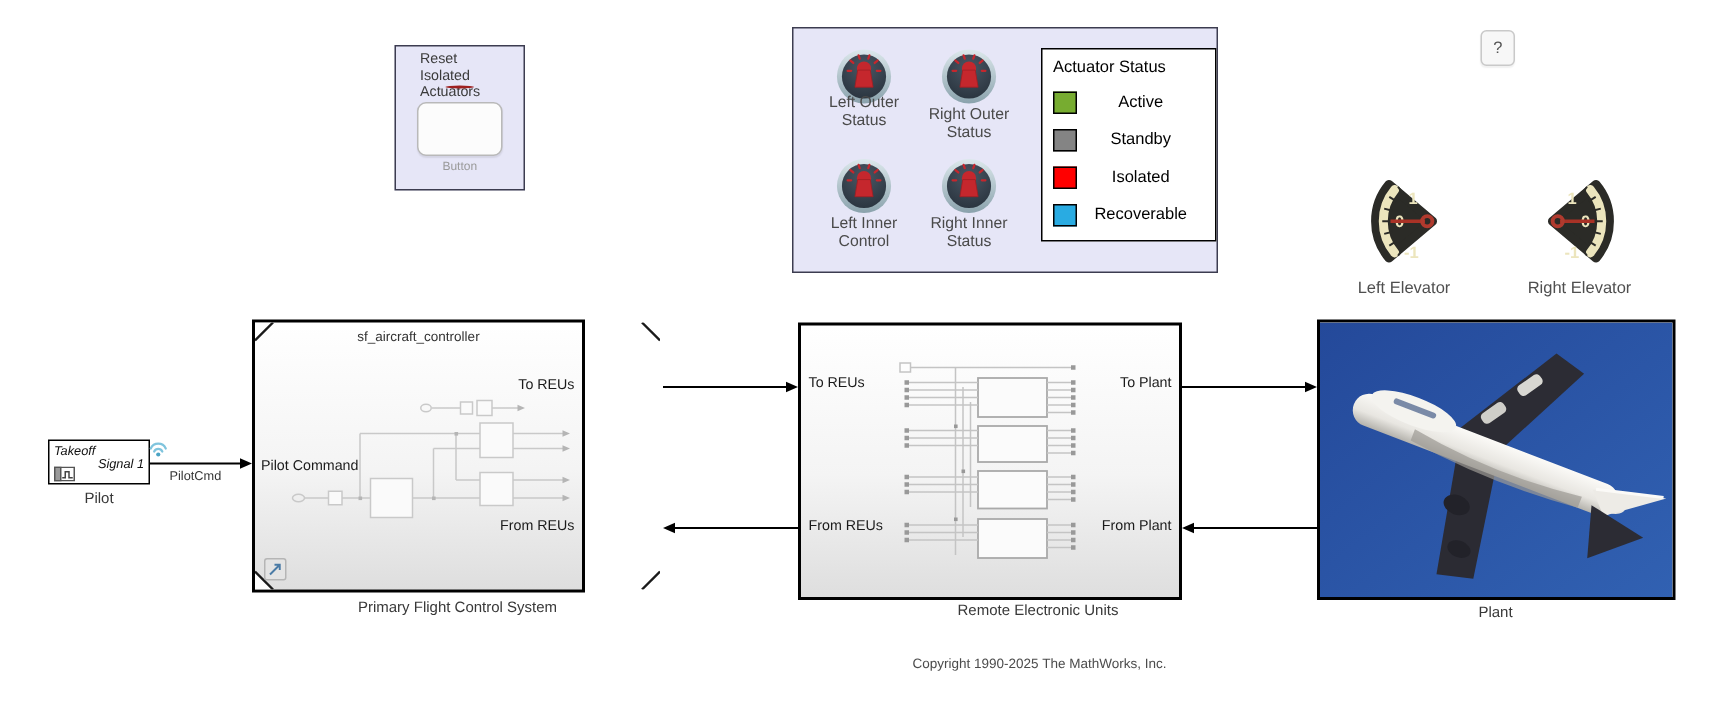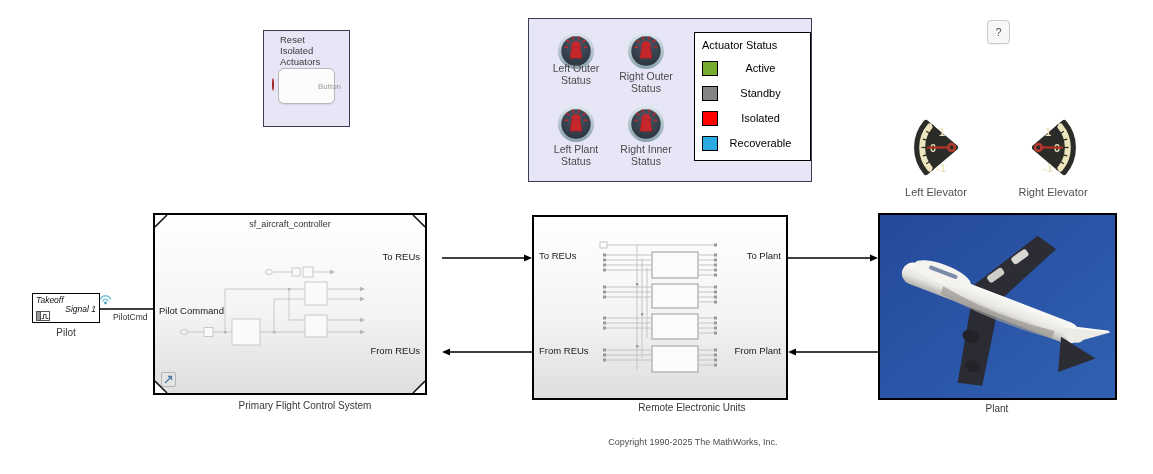--- a/index.html
+++ b/index.html
@@ -4,21 +4,21 @@
 <style>
   html,body{margin:0;padding:0;background:#fff;}
   body{font-family:"Liberation Sans",sans-serif;}
   #canvas{position:relative;width:1153px;height:474px;background:#fff;overflow:hidden;}
   .abs{position:absolute;}
   
   .area-panel{background:#e6e6f7;border:1.5px solid #3c3c50;box-sizing:border-box;}
   .panel-title{font-size:9.5px;color:#3a3a3a;padding:3px 16px;line-height:11px;}
   
   .push-btn{background:#fcfcfc;border:1px solid #b9b9b9;border-radius:6px;box-sizing:border-box;
-            display:flex;align-items:center;justify-content:center;box-shadow:0 1px 1px rgba(0,0,0,.08);gap:44px;}
+            display:flex;flex-direction:column;align-items:center;justify-content:center;box-shadow:0 1px 1px rgba(0,0,0,.08);gap:44px;}
   .push-btn .led{width:17px;height:11px;border-radius:50%;
       background:radial-gradient(circle at 35% 30%, #f59a9a 0%, #e05252 45%, #c42626 100%);
       border:1px solid #9e2020;margin-bottom:3px;}
   .push-btn .cap{font-size:8px;color:#9a9a9a;}
   
   .lamp-label{font-size:10.5px;line-height:11.5px;color:#4a4a4a;text-align:center;}
   
   .legend{background:#fff;border:1px solid #000;box-sizing:border-box;padding:6px 7px 0 7px;}
   .legend-title{font-size:11px;color:#000;text-align:left;margin-bottom:9px;}
   .legend-row{display:flex;align-items:center;height:16px;margin-bottom:9px;justify-content:space-between;}
@@ -116,21 +116,21 @@
       </svg>
     <svg class="abs" style="left:28px;top:86px" width="38" height="38" viewBox="0 0 40 40">
         <use href="#lamp-icon"></use>
       </svg>
     <svg class="abs" style="left:98px;top:86px" width="38" height="38" viewBox="0 0 40 40">
         <use href="#lamp-icon"></use>
       </svg>
 
     <div class="abs lamp-label" style="left:10px;top:44px;width:74px">Left Outer Status</div>
     <div class="abs lamp-label" style="left:80px;top:52px;width:74px">Right Outer Status</div>
-    <div class="abs lamp-label" style="left:10px;top:125px;width:74px">Left Plant Status</div>
+    <div class="abs lamp-label" style="left:10px;top:125px;width:74px">Left Inner Control</div>
     <div class="abs lamp-label" style="left:80px;top:125px;width:74px">Right Inner Status</div>
 
     <div class="abs legend" style="left:165px;top:13px;width:117px;height:129px">
       <div class="legend-title">Actuator Status</div>
       <div class="legend-row">
         <div class="legend-swatch" style="background: rgb(119, 172, 48);"></div>
         <div class="legend-label">Active</div>
       </div>
       <div class="legend-row">
         <div class="legend-swatch" style="background: rgb(132, 132, 132);"></div>
@@ -199,21 +199,21 @@
     </svg>
   </div>
   <div class="abs blk-name" style="left:26px;top:327px;width:80px">Pilot</div>
   <svg class="abs" style="left:98px;top:292px" width="15" height="14" viewBox="0 0 15 14">
     <path d="M2.5,7 A5.5,5.5 0 0 1 12.5,7" fill="none" stroke="#7fc4dd" stroke-width="1.5" stroke-linecap="round"></path>
     <path d="M4.8,9 A3,3 0 0 1 10.2,9" fill="none" stroke="#7fc4dd" stroke-width="1.5" stroke-linecap="round"></path>
     <circle cx="7.5" cy="11" r="1.4" fill="#4ba3c4"></circle>
   </svg>
   <div class="abs wire-label" style="left:113px;top:312px">PilotCmd</div>
 
-  <div class="abs subsys" style="left:153px;top:213px;width:274px;height:182px">
+  <div class="abs subsys" style="left:168px;top:213px;width:222px;height:182px">
     <div class="abs subsys-title" style="top:4px">sf_aircraft_controller</div>
     <div class="abs port-label" style="left:4px;top:90px">Pilot Command</div>
     <div class="abs port-label" style="right:5px;top:36px">To REUs</div>
     <div class="abs port-label" style="right:5px;top:130px">From REUs</div>
 
     <svg class="abs" style="left:17px;top:47px" width="200" height="110" viewBox="0 0 200 110">
       <g stroke="#c9c9c9" fill="none" stroke-width="1">
         <ellipse cx="12" cy="70" rx="4" ry="2.5"></ellipse>
         <line x1="16" y1="70" x2="32" y2="70"></line>
         <rect x="32" y="65.5" width="9" height="9" fill="#fafafa"></rect>

